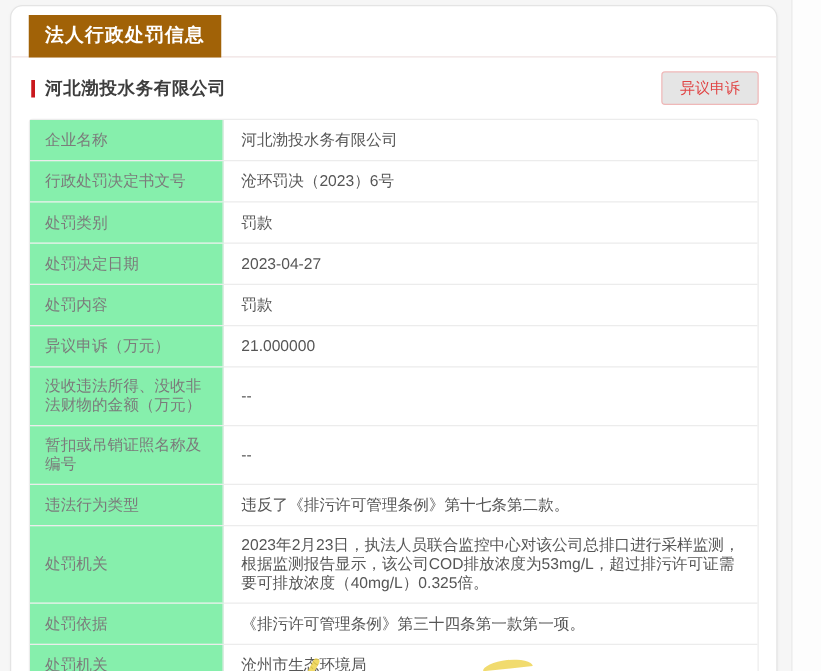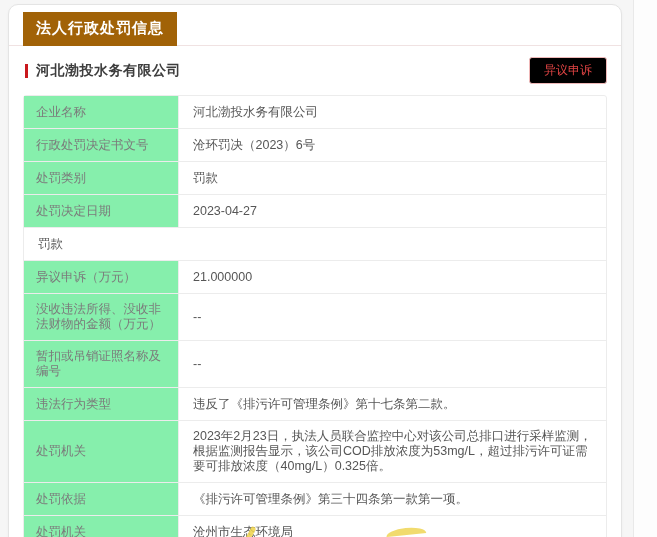--- a/index.html
+++ b/index.html
@@ -50,21 +50,21 @@
     width: 3px; height: 14px; background: #c9181d;
     margin-right: 8px; flex: 0 0 auto;
   }
   .company-title {
     font-size: 14px; font-weight: bold; color: #3d3d3d;
     letter-spacing: 0.5px;
   }
   .appeal-btn {
     font-size: 12px;
     color: #e04444;
-    background: #000000;
+    background: #e5e5e5;
     border: 1px solid #efb8b8;
     border-radius: 3px;
     padding: 4px 14px;
     cursor: pointer;
     font-family: inherit;
   }
   
   .ptable {
     margin: 1px 14px 0 14px;
     border: 1px solid #ececec;
@@ -136,20 +136,21 @@
       </div>
       <div class="trow">
         <div class="tlabel">处罚类别</div>
         <div class="tvalue">罚款</div>
       </div>
       <div class="trow">
         <div class="tlabel">处罚决定日期</div>
         <div class="tvalue">2023-04-27</div>
       </div>
       <div class="trow">
+        <div class="tlabel">处罚内容</div>
         <div class="tvalue">罚款</div>
       </div>
       <div class="trow">
         <div class="tlabel">异议申诉（万元）</div>
         <div class="tvalue">21.000000</div>
       </div>
       <div class="trow">
         <div class="tlabel">没收违法所得、没收非法财物的金额（万元）</div>
         <div class="tvalue">--</div>
       </div>

